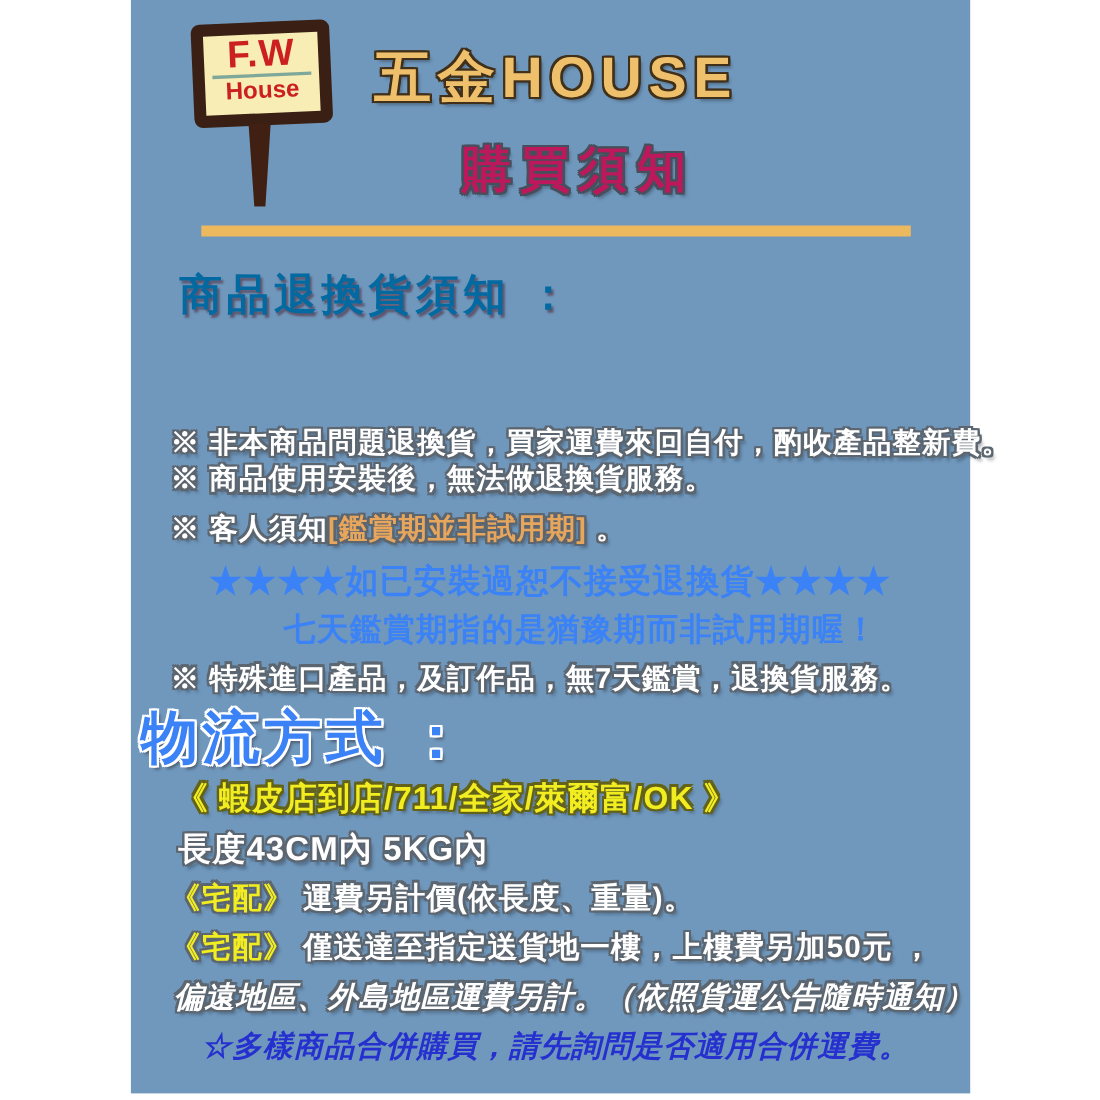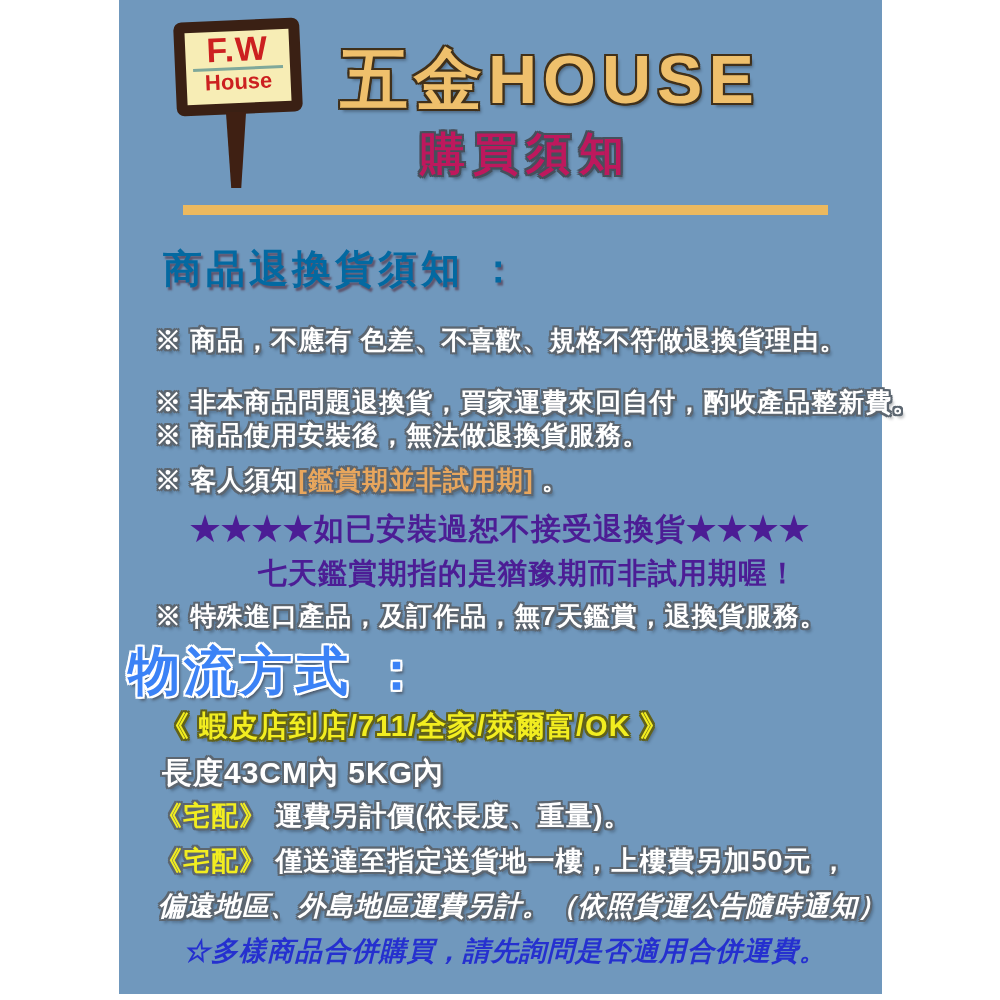--- a/index.html
+++ b/index.html
@@ -18,35 +18,35 @@
   .stroked{
     text-shadow:
       -2px -2px 0 var(--sc), 2px -2px 0 var(--sc),
       -2px  2px 0 var(--sc), 2px  2px 0 var(--sc),
       -2px  0   0 var(--sc), 2px  0   0 var(--sc),
        0   -2px 0 var(--sc), 0    2px 0 var(--sc),
        3px 4px 3px var(--sh, rgba(20,25,35,.35));
     font-weight:bold;
   }
   .w{ color:#ffffff; --sc:#5c6670; font-size:26px; letter-spacing:1px;}
-  .tan-title{ color:#efc06c; --sc:#40301a; font-size:68px; letter-spacing:6px;}
+  .tan-title{ color:#efc06c; --sc:#40301a; font-size:52px; letter-spacing:6px;}
   .white-title{ color:#be185d; --sc:#46505c; font-size:45px; letter-spacing:8px;}
   .yellow{ color:#f2ed20; --sc:#62621a; font-size:29px; letter-spacing:1px;}
   .orange-hl{ color:#e8a65d; --sc:#5c5020; }
   .red-plain{
     color:#0369a1; font-weight:bold; font-size:39px; letter-spacing:4px;
     text-shadow:2px 3px 2px rgba(70,0,12,.45);
   }
   .red-glow{
     color:#3b82f6; --sc:#ffffff; --sh:rgba(30,10,5,.45);
     font-size:52px; letter-spacing:4px;
   }
   .blue-serif{
     font-family:"Liberation Serif", serif; font-weight:bold;
-    color:#4c1d95;
+    color:#3b82f6;
   }
   .blue-serif2{
     font-family:"Liberation Serif", serif;
     color:#2530cf; font-weight:bold;font-style:italic;
   }
   .divider{
     position:absolute; left:183px; top:205px; width:645px; height:10px;
     background:#ecb95f;
   }
   
@@ -85,24 +85,20 @@
     </div>
     <div class="pole"></div>
   </div>
 
   <div class="abs stroked tan-title" style="left:340px; top:44px;">五金HOUSE</div>
   <div class="abs stroked white-title" style="left:420px; top:130px;">購買須知</div>
   <div class="divider"></div>
 
   <div class="abs red-plain" style="left:163px; top:249px;">商品退換貨須知 ：</div>
 
-  <div class="abs stroked w" style="left:155px; top:327px;">
-    <span>※</span>
-    <span>商品，不應有 色差、不喜歡、規格不符做退換貨理由。</span>
-  </div>
 
   <div class="abs stroked w" style="left:155px; top:389px;">
     <span>※</span>
     <span>非本商品問題退換貨，買家運費來回自付，酌收產品整新費。</span>
   </div>
 
   <div class="abs stroked w" style="left:155px; top:422px;">
     <span>※</span>
     <span>商品使用安裝後，無法做退換貨服務。</span>
   </div>

